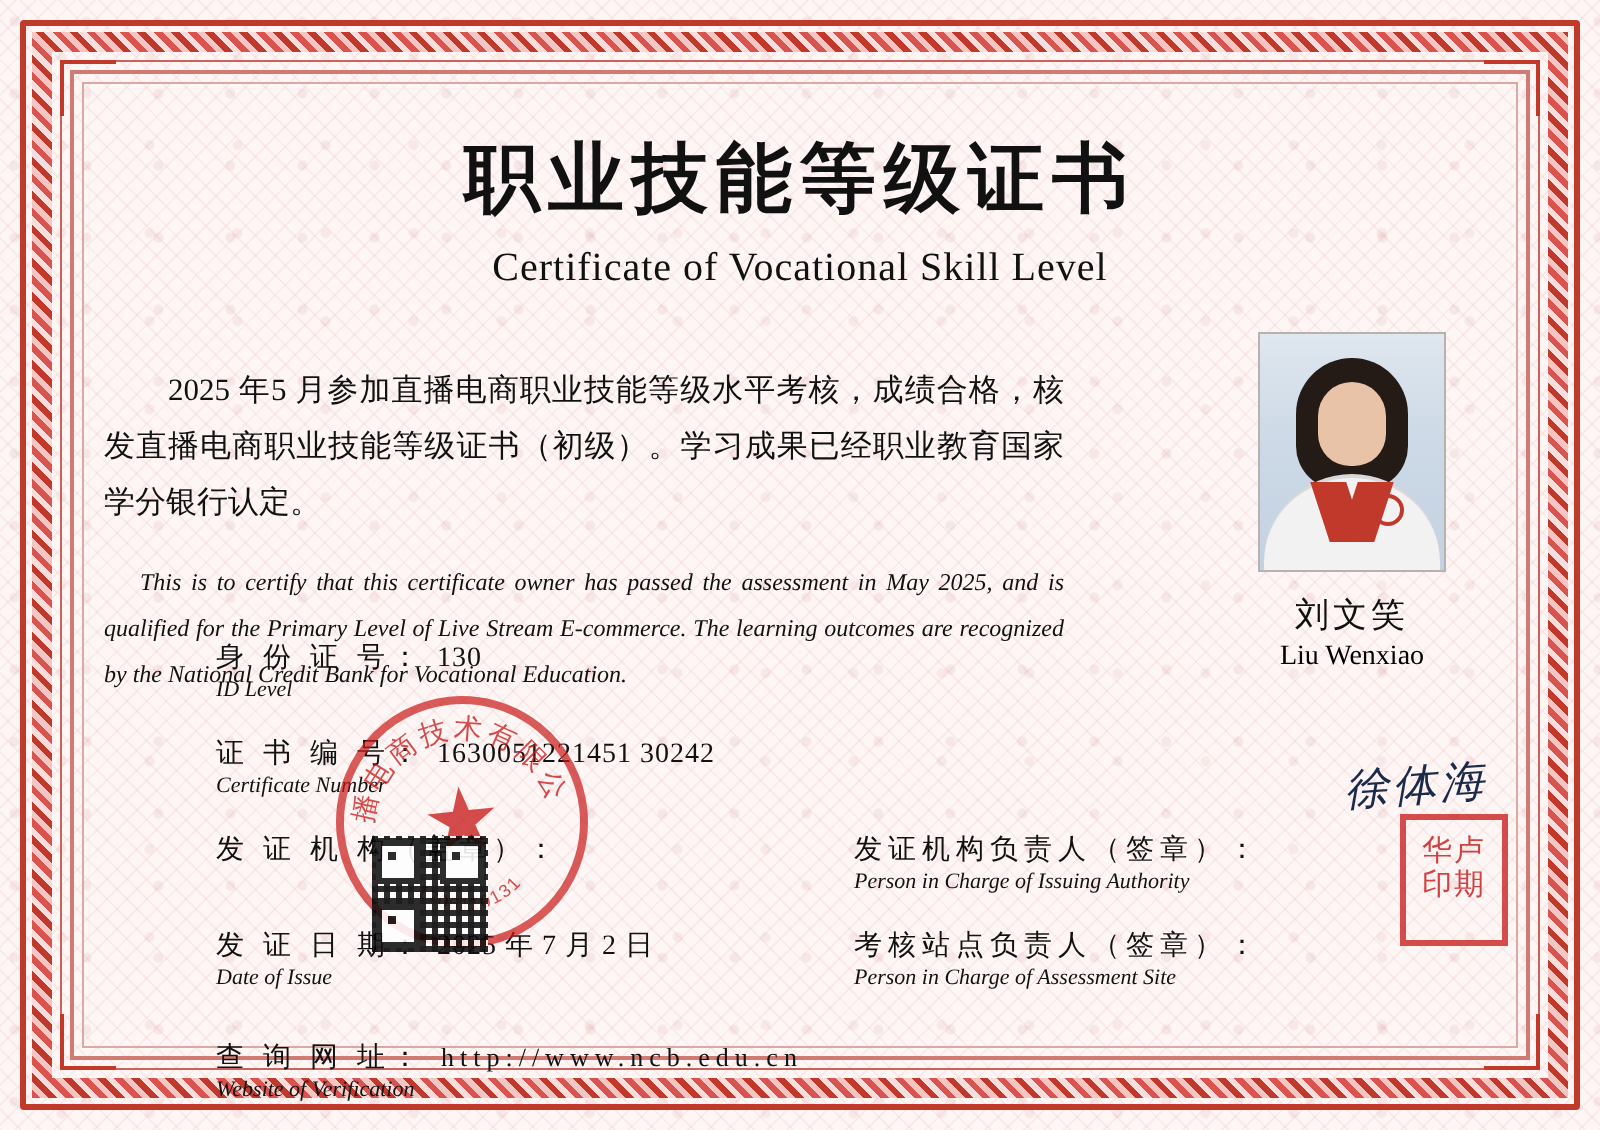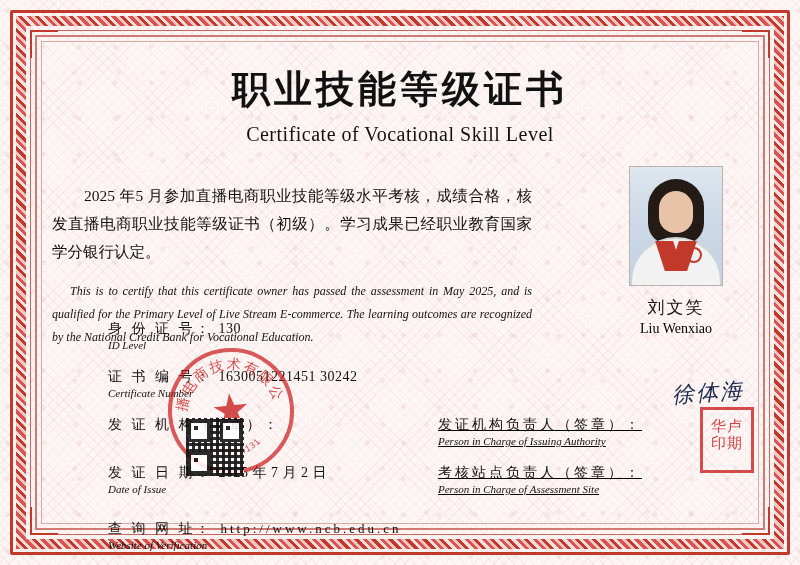--- a/index.html
+++ b/index.html
@@ -231,24 +231,23 @@
     margin-top: 1px;
   }
   .field-left {
     position: absolute;
     left: 0;
     top: 0;
     width: 300px;
   }
   .field-right {
     position: absolute;
-    left: 330px;
+    left: 319px;
     top: 0;
     width: 290px;
-    text-decoration: underline;
   }
   .val {
     font-size: 14px;
     color: #111111;
     margin-left: 6px;
     letter-spacing: 0.5px;
   }
   .url {
     font-size: 13px;
     color: #111111;

